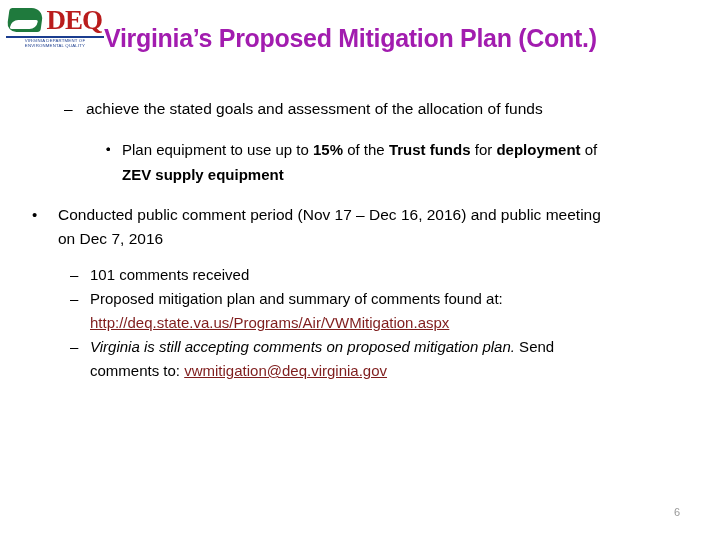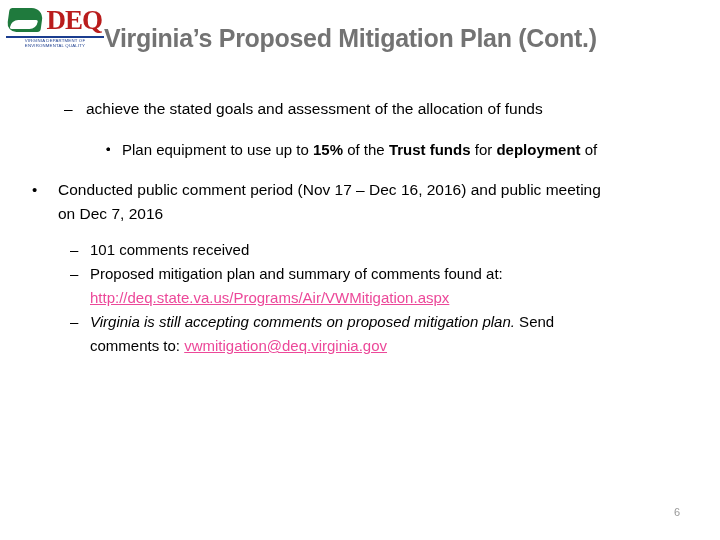--- a/index.html
+++ b/index.html
@@ -82,21 +82,21 @@
   }
 
   
   .title {
     position: absolute;
     left: 104px;
     top: 24px;
     width: 600px;
     font-size: 25px;
     font-weight: bold;
-    color: #737373;
+    color: #a21caf;
     letter-spacing: -0.3px;
     white-space: nowrap;
   }
 
   
   .body {
     position: absolute;
     left: 26px;
     top: 96px;
     width: 672px;
@@ -153,21 +153,21 @@
     top: 0;
   }
 
   .gap-sm { height: 12px; }
   .gap-md { height: 16px; }
 
   .bold { font-weight: bold; }
   .ital { font-style: italic; }
 
   a.link {
-    color: #ec4899;
+    color: #7f1d1d;
     text-decoration: underline;
   }
 
   .page-num {
     position: absolute;
     right: 40px;
     bottom: 22px;
     font-size: 11px;
     color: #999999;
   }
@@ -196,20 +196,21 @@
 
   <div class="gap-md"></div>
 
   <div class="lvl3">
     <span class="bullet">•</span>
   </div>
 
   <div class="lvl3">
     <span class="bullet">•</span>
     <div><span>Plan equipment to use up to </span><span class="bold">15%</span><span> of the </span><span class="bold">Trust funds</span><span> for </span><span class="bold">deployment</span><span> of</span></div>
+    <div class="bold">ZEV supply equipment</div>
   </div>
 
   <div class="gap-md"></div>
 
   <div class="lvl1">
     <span class="bullet">•</span>
     <div>Conducted public comment period (Nov 17 – Dec 16, 2016) and public meeting</div>
     <div>on Dec 7, 2016</div>
   </div>
 

